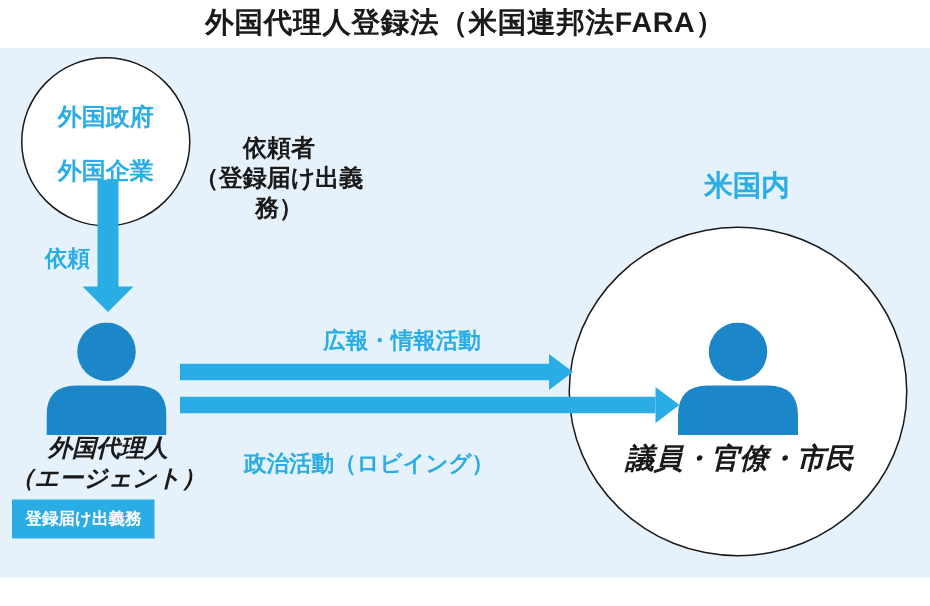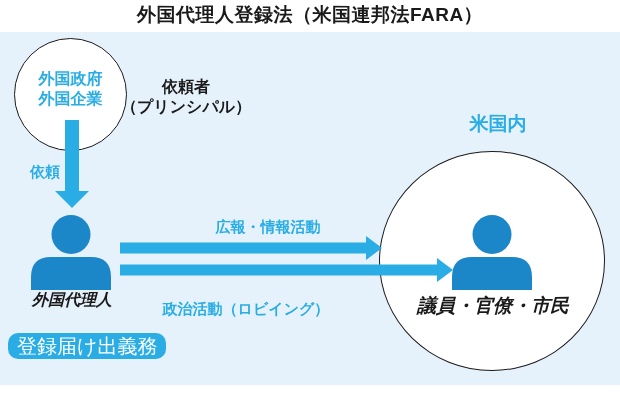--- a/index.html
+++ b/index.html
@@ -22,40 +22,40 @@
     letter-spacing:0.5px;
   }
   .panel{position:absolute;left:0;top:32px;width:620px;height:353px;background:var(--panel);z-index:0;}
   .circle{position:absolute;background:var(--white);border:1.5px solid var(--ink);border-radius:50%;z-index:1;}
   .left-circle{left:14px;top:38px;width:113px;height:113px;
     display:flex;align-items:center;justify-content:center;}
   .circle-text{
     text-align:center;font-size:16px;font-weight:bold;color:var(--cyan);
     line-height:20px;transform:translateY(-6px);
   }
-  .circle-text span{display:block;}
+  .circle-text span{display:block;margin-top:16px;}
   .right-circle{left:379px;top:151px;width:226px;height:220px;}
   .two-line-label{
     position:absolute;text-align:center;font-weight:bold;color:var(--ink);
     font-size:16px;line-height:20px;z-index:3;
   }
   .two-line-label span{display:block;}
-  .principal-label{left:120px;top:77px;width:132px;}
+  .principal-label{left:120px;top:90px;width:132px;}
   .agent-label{left:0px;top:290px;width:144px;font-style:italic;}
   .cyan-label{
     position:absolute;font-weight:bold;color:var(--cyan);font-size:15px;z-index:3;white-space:nowrap;
   }
   .irai-label{left:30px;top:163px;text-align:center;}
   .top-arrow-label{left:168px;top:218px;width:200px;text-align:center;}
   .bottom-arrow-label{left:146px;top:280px;width:200px;text-align:center;margin-top:20px;}
   .usa-label{left:418px;top:111px;width:160px;text-align:center;font-size:19px;}
   .badge{
     position:absolute;left:8px;top:333px;height:26px;line-height:26px;
     padding:0 9px;background:var(--cyan);color:var(--white);
-    font-size:20px;font-weight:normal;z-index:3;white-space:nowrap;border-radius:10px;
+    font-size:11px;font-weight:bold;z-index:3;white-space:nowrap;
   }
   .overlay{position:absolute;left:0;top:0;width:620px;height:404px;z-index:2;pointer-events:none;}
   .person{position:absolute;width:80px;height:75px;z-index:3;}
   .person-left{left:31px;top:215px;}
   .person-right{left:452px;top:215px;}
   .target-label{
     position:absolute;left:393px;top:293px;width:200px;text-align:center;
     font-size:19px;font-weight:bold;color:var(--ink);z-index:3;font-style:italic;
   }
 </style>
@@ -70,21 +70,21 @@
 
   <div class="circle left-circle">
     <div class="circle-text">
       <span>外国政府</span>
       <span>外国企業</span>
     </div>
   </div>
 
   <div class="two-line-label principal-label">
     <span>依頼者</span>
-    <span>（プリンシパル）</span>
+    <span>（登録届け出義務）</span>
   </div>
 
   <div class="circle right-circle"></div>
   <div class="cyan-label usa-label">米国内</div>
 
   <svg class="overlay" viewBox="0 0 620 404" xmlns="http://www.w3.org/2000/svg">
     <g fill="var(--cyan)">
       <rect x="65" y="120" width="14" height="72"></rect>
       <polygon points="55,191 89,191 72,208"></polygon>
     </g>
@@ -100,20 +100,21 @@
 
   <span class="cyan-label irai-label">依頼</span>
 
   <svg class="person person-left" viewBox="0 0 80 75" xmlns="http://www.w3.org/2000/svg">
     <circle cx="40" cy="19.5" r="19.5" fill="var(--person-blue)"></circle>
     <path d="M0,75 V62 Q0,42 20,42 H60 Q80,42 80,62 V75 Z" fill="var(--person-blue)"></path>
   </svg>
 
   <div class="two-line-label agent-label">
     <span>外国代理人</span>
+    <span>（エージェント）</span>
   </div>
 
   <span class="badge">登録届け出義務</span>
 
   <span class="cyan-label top-arrow-label">広報・情報活動</span>
   <span class="cyan-label bottom-arrow-label">政治活動（ロビイング）</span>
 
   <svg class="person person-right" viewBox="0 0 80 75" xmlns="http://www.w3.org/2000/svg">
     <circle cx="40" cy="19.5" r="19.5" fill="var(--person-blue)"></circle>
     <path d="M0,75 V62 Q0,42 20,42 H60 Q80,42 80,62 V75 Z" fill="var(--person-blue)"></path>

